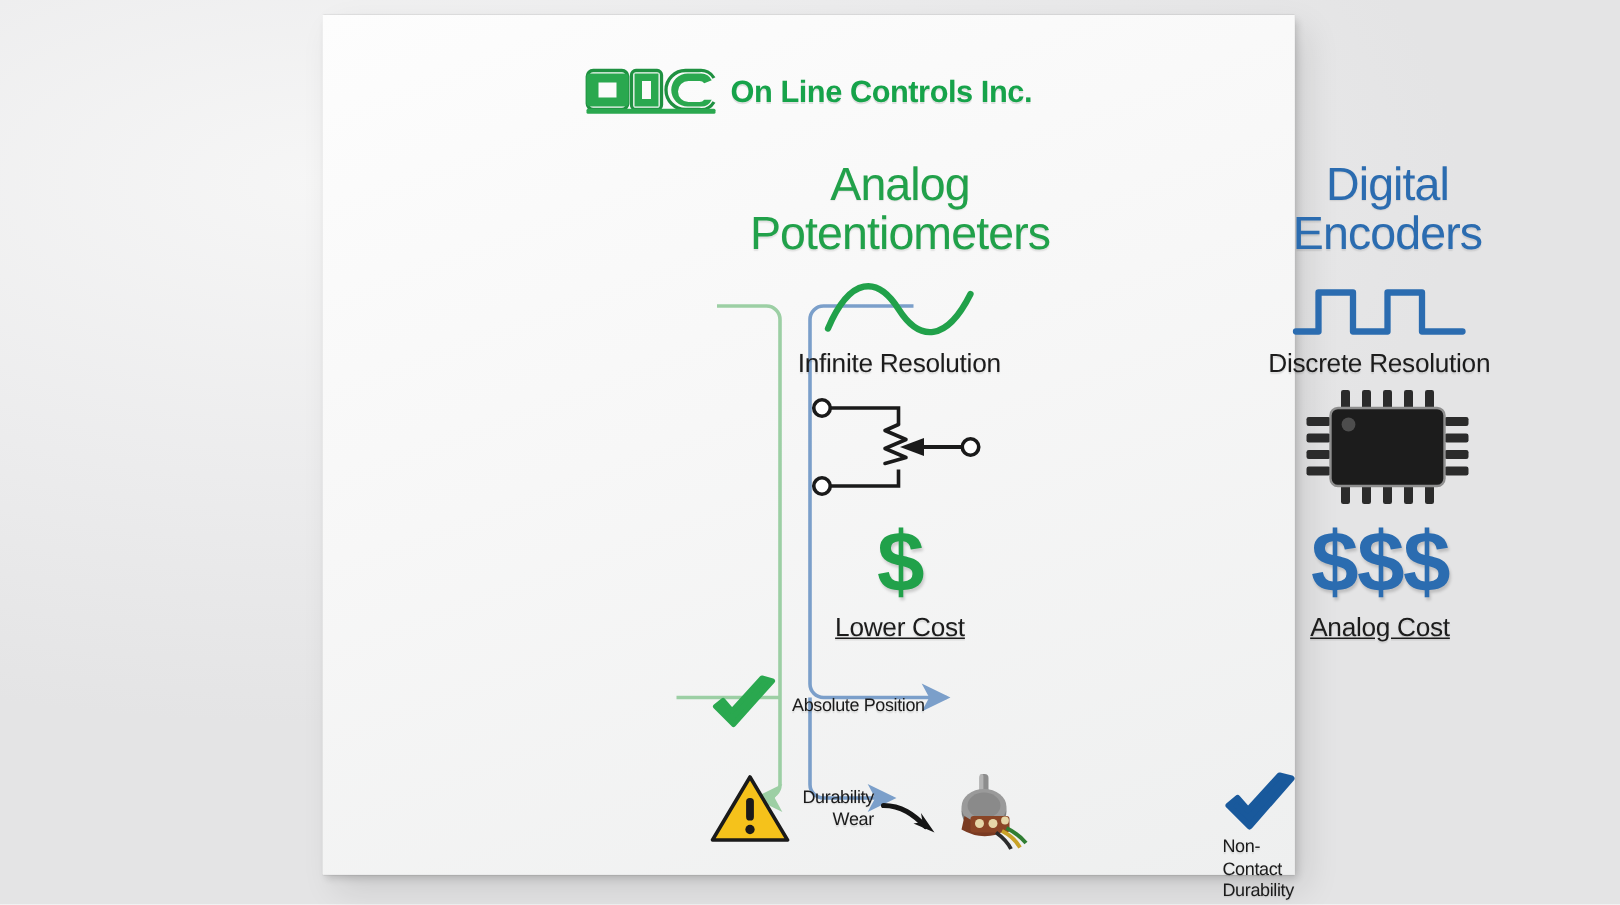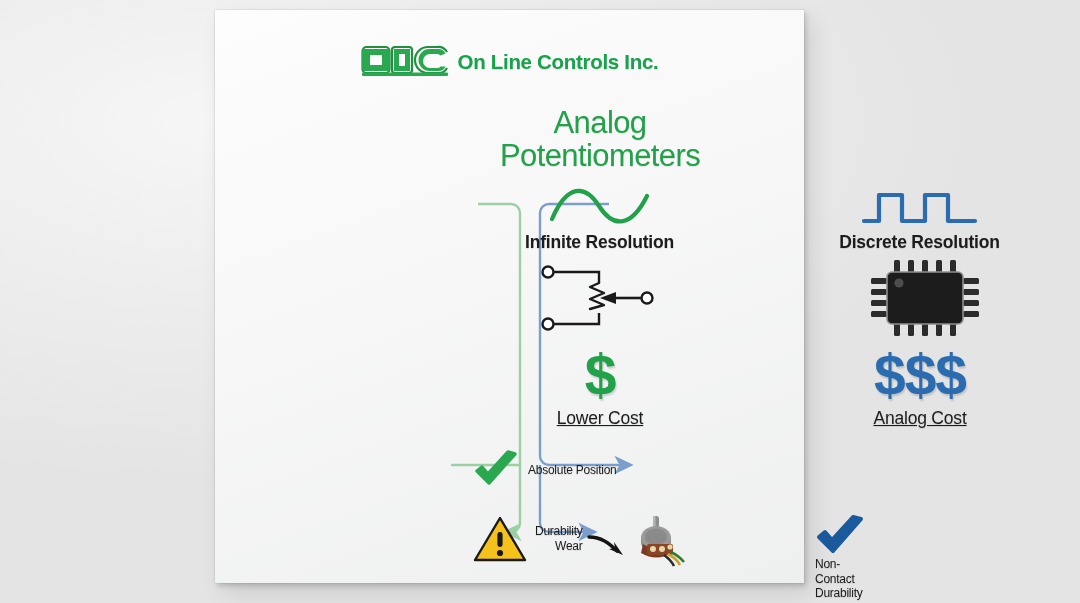--- a/index.html
+++ b/index.html
@@ -7,21 +7,21 @@
     width:1080px;height:603px;overflow:hidden;
     font-family:"Liberation Sans","DejaVu Sans",sans-serif;
     background:
       radial-gradient(ellipse 70% 60% at 20% 20%, #f6f6f6 0%, #ececed 55%, #e4e4e5 100%);
     position:relative;
   }
   #stage{position:absolute;inset:0;}
 
   
   .card{
-    position:absolute;left:215px;top:10px;width:589px;height:573px;
+    position:absolute;left:215px;top:10px;width:648px;height:573px;
     background:linear-gradient(160deg,#fdfdfd 0%,#f7f7f7 45%,#eeefef 100%);
     box-shadow:
       2px 3px 5px rgba(0,0,0,.16),
       8px 10px 22px rgba(0,0,0,.11),
       0 0 1px rgba(0,0,0,.25);
   }
 
   
   .logo-wrap{
     position:absolute;left:0;right:0;top:34px;
@@ -52,21 +52,21 @@
   .cap{
     font-size:17.5px;color:#1c1c1c;letter-spacing:-.2px;
     text-shadow:0 1px 1px rgba(0,0,0,.10);
   }
 
   
   .blk{position:absolute;text-align:center;}
 
   .wave-l{left:282px;top:176px;width:205px;}
   .wave-r{left:602px;top:176px;width:205px;}
-  .wave-cap{margin-top:2px;font-weight:bold;}
+  .wave-cap{margin-top:2px;}
 
   .sym-l{left:322px;top:252px;width:122px;}
   .sym-r{left:648px;top:248px;width:122px;}
 
   .cost-l{left:300px;top:338px;width:170px;}
   .cost-r{left:620px;top:338px;width:170px;}
   .money{
     font-weight:bold;font-size:57px;line-height:.96;letter-spacing:-1px;
     text-shadow:1px 2px 2px rgba(0,0,0,.17);
   }
@@ -116,20 +116,26 @@
       <span class="logo-text">On Line Controls Inc.</span>
     </div>
 
     <div class="col col-left">
       <div class="col-title green">
         <span>Analog</span><br>
         <span>Potentiometers</span>
       </div>
     </div>
 
+    <div class="col col-right">
+      <div class="col-title blue">
+        <span>Digital</span><br>
+        <span>Encoders</span>
+      </div>
+    </div>
 
     <svg class="connectors" width="648" height="573" viewBox="0 0 648 573">
       <defs>
         <marker id="gArrow" markerWidth="9" markerHeight="9" refX="7.4" refY="4.5" orient="auto">
           <path d="M8.5 4.5 L0.5 0.6 L2.6 4.5 L0.5 8.4 Z" fill="#9ccfa4"></path>
         </marker>
         <marker id="bArrow" markerWidth="9" markerHeight="9" refX="7.4" refY="4.5" orient="auto">
           <path d="M8.5 4.5 L0.5 0.6 L2.6 4.5 L0.5 8.4 Z" fill="#7b9fca"></path>
         </marker>
       </defs>

